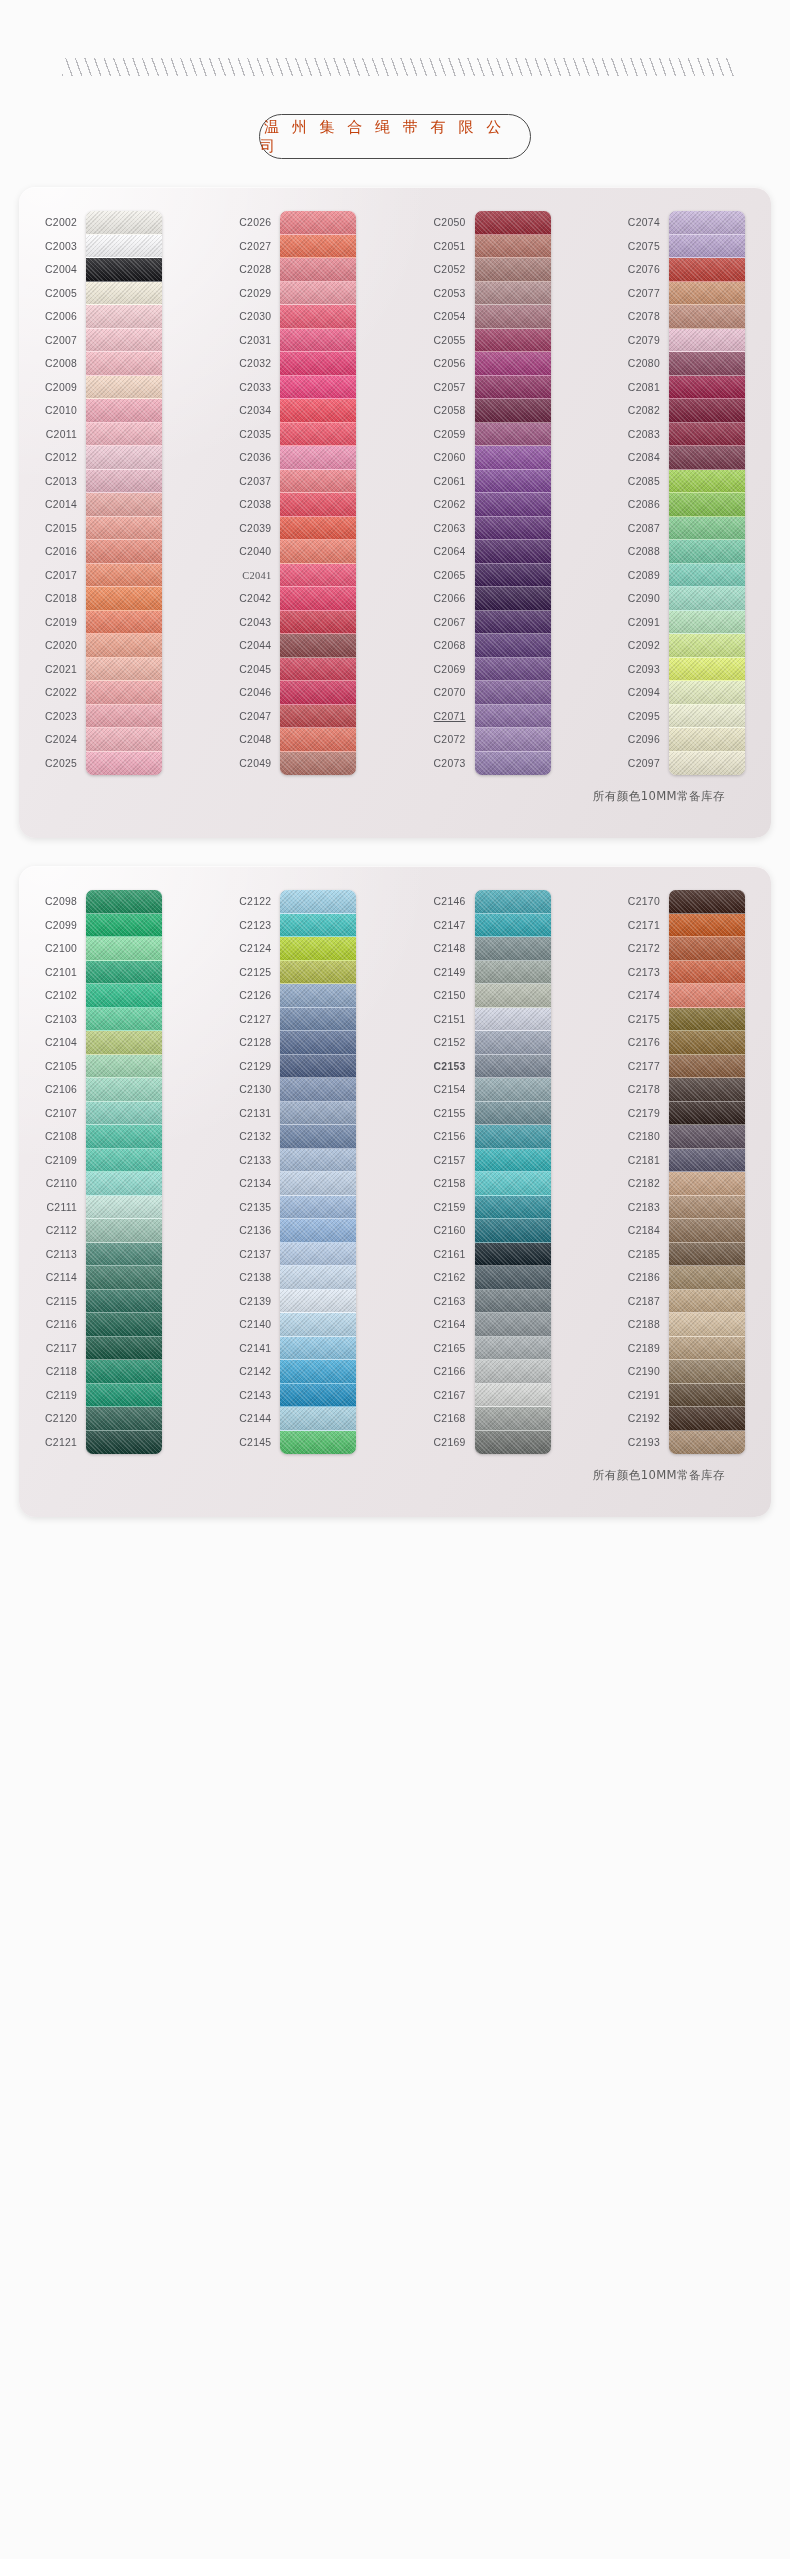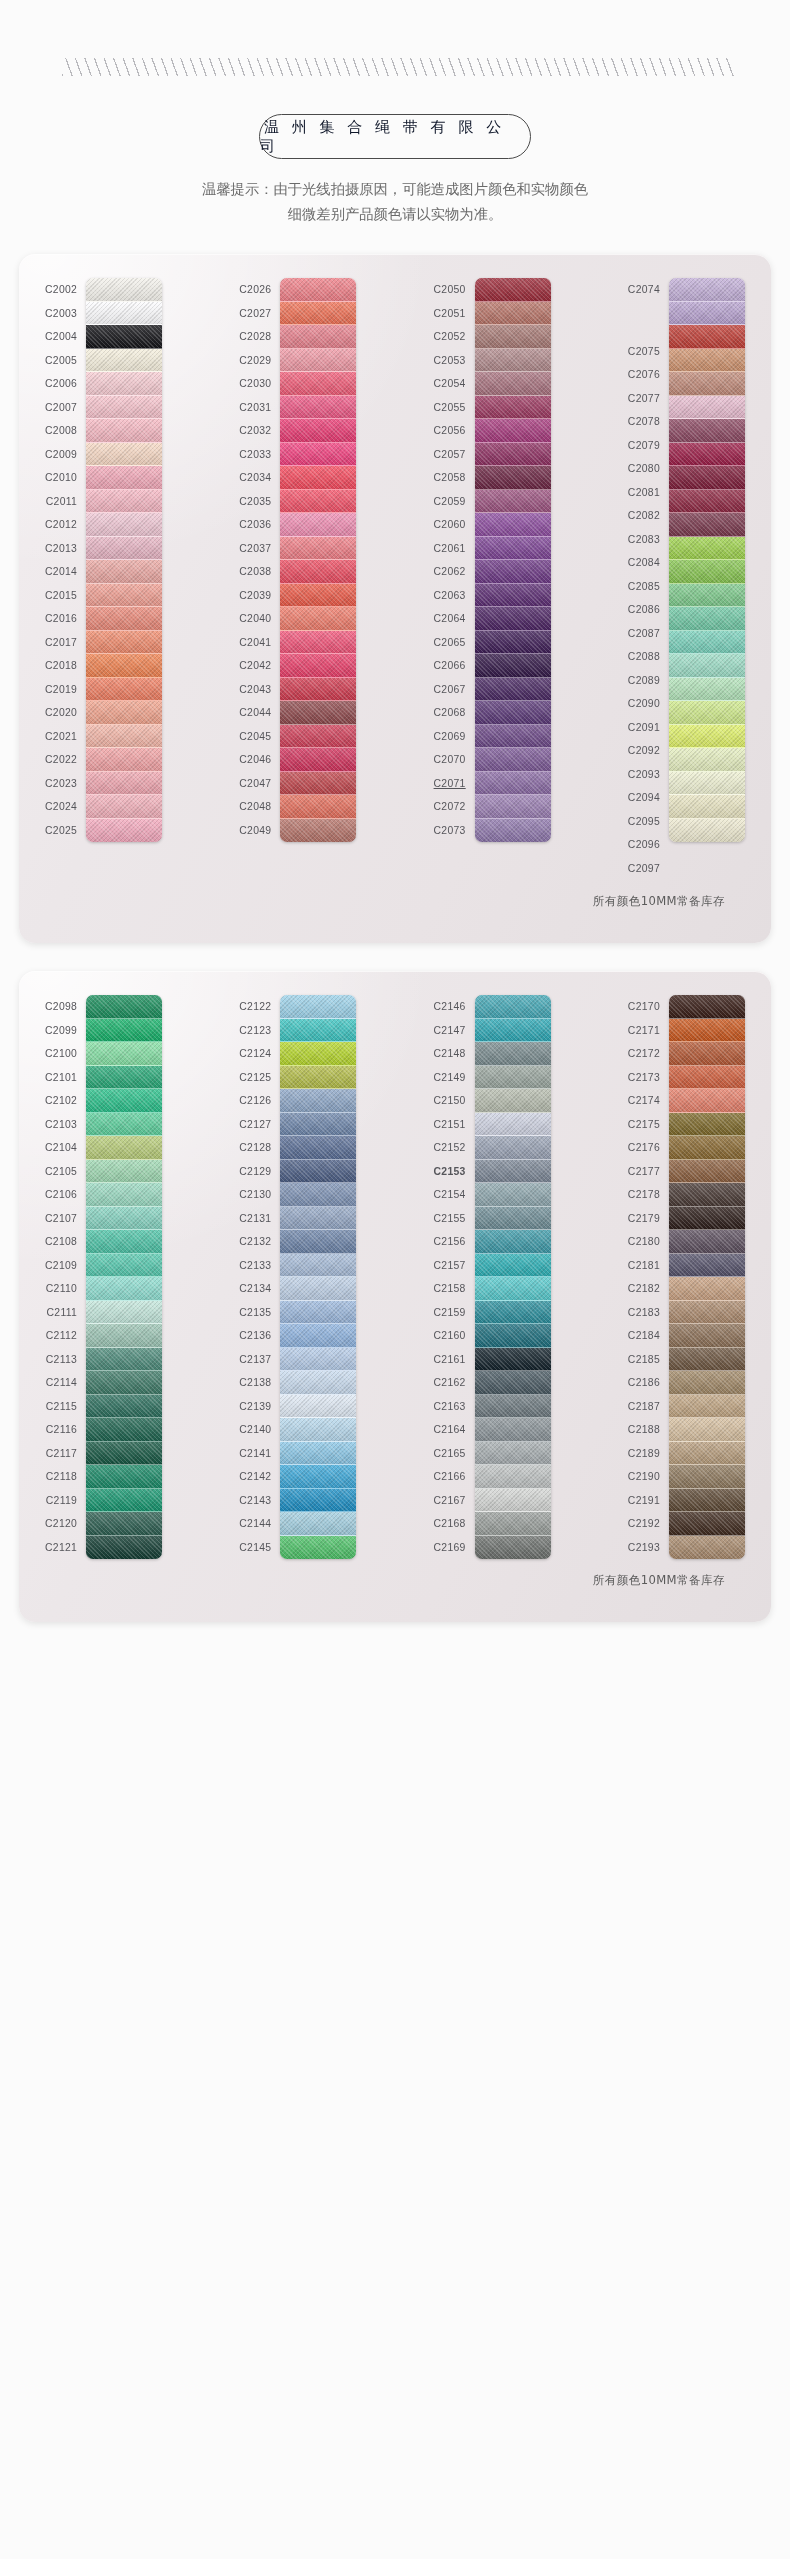--- a/index.html
+++ b/index.html
@@ -28,21 +28,21 @@
     height: 45px;
     border: 1.4px solid #4a4a4a;
     border-radius: 24px;
     display: flex;
     align-items: center;
     justify-content: center;
   }
   .company-pill span {
     font-size: 15px;
     letter-spacing: 4px;
-    color: #0f172a;
+    color: #c2410c;
     text-indent: 4px;
     font-family: "DejaVu Sans", sans-serif;
   }
   .main-title {
     margin-top: 19px;
     text-align: center;
     font-size: 42px;
     font-weight: 700;
     letter-spacing: 3px;
     color: #5b3fe0;
@@ -144,24 +144,20 @@
 
 <div class="page">
 
   <div class="hatch-rule"></div>
 
   <div class="company-pill">
     <span>温 州 集 合 绳 带 有 限 公 司</span>
   </div>
 
 
-  <p class="notice">
-    <span>温馨提示：由于光线拍摄原因，可能造成图片颜色和实物颜色</span><br>
-    <span>细微差别产品颜色请以实物为准。</span>
-  </p>
 
   <div id="panels-root">
       <div class="panel">
         <div class="columns">
           <div class="col">
             <div class="labels">
               <div class="lbl" style="height: 23.5px;">C2002</div>
               <div class="lbl" style="height: 23.5px;">C2003</div>
               <div class="lbl" style="height: 23.5px;">C2004</div>
               <div class="lbl" style="height: 23.5px;">C2005</div>
@@ -223,21 +219,21 @@
               <div class="lbl" style="height: 23.5px;">C2031</div>
               <div class="lbl" style="height: 23.5px;">C2032</div>
               <div class="lbl" style="height: 23.5px;">C2033</div>
               <div class="lbl" style="height: 23.5px;">C2034</div>
               <div class="lbl" style="height: 23.5px;">C2035</div>
               <div class="lbl" style="height: 23.5px;">C2036</div>
               <div class="lbl" style="height: 23.5px;">C2037</div>
               <div class="lbl" style="height: 23.5px;">C2038</div>
               <div class="lbl" style="height: 23.5px;">C2039</div>
               <div class="lbl" style="height: 23.5px;">C2040</div>
-              <div class="lbl" style="height: 23.5px;">C2041</div>
+              <div class="lbl" style="height: 23.5px; font-family: Liberation Serif, serif;">C2041</div>
               <div class="lbl" style="height: 23.5px;">C2042</div>
               <div class="lbl" style="height: 23.5px;">C2043</div>
               <div class="lbl" style="height: 23.5px;">C2044</div>
               <div class="lbl" style="height: 23.5px;">C2045</div>
               <div class="lbl" style="height: 23.5px;">C2046</div>
               <div class="lbl" style="height: 23.5px;">C2047</div>
               <div class="lbl" style="height: 23.5px;">C2048</div>
               <div class="lbl" style="height: 23.5px;">C2049</div>
             </div>
             <div class="strip">
@@ -317,21 +313,21 @@
               <div class="sw" title="C2069" style="height: 23.5px; background: rgb(109, 74, 136);"></div>
               <div class="sw" title="C2070" style="height: 23.5px; background: rgb(124, 90, 150);"></div>
               <div class="sw" title="C2071" style="height: 23.5px; background: rgb(138, 107, 164);"></div>
               <div class="sw" title="C2072" style="height: 23.5px; background: rgb(154, 127, 178);"></div>
               <div class="sw" title="C2073" style="height: 23.5px; background: rgb(142, 119, 171);"></div>
             </div>
           </div>
           <div class="col">
             <div class="labels">
               <div class="lbl" style="height: 23.5px;">C2074</div>
-              <div class="lbl" style="height: 23.5px; margin-top: 38px;">C2075</div>
+              <div class="lbl" style="height: 23.5px;">C2075</div>
               <div class="lbl" style="height: 23.5px;">C2076</div>
               <div class="lbl" style="height: 23.5px;">C2077</div>
               <div class="lbl" style="height: 23.5px;">C2078</div>
               <div class="lbl" style="height: 23.5px;">C2079</div>
               <div class="lbl" style="height: 23.5px;">C2080</div>
               <div class="lbl" style="height: 23.5px;">C2081</div>
               <div class="lbl" style="height: 23.5px;">C2082</div>
               <div class="lbl" style="height: 23.5px;">C2083</div>
               <div class="lbl" style="height: 23.5px;">C2084</div>
               <div class="lbl" style="height: 23.5px;">C2085</div>

